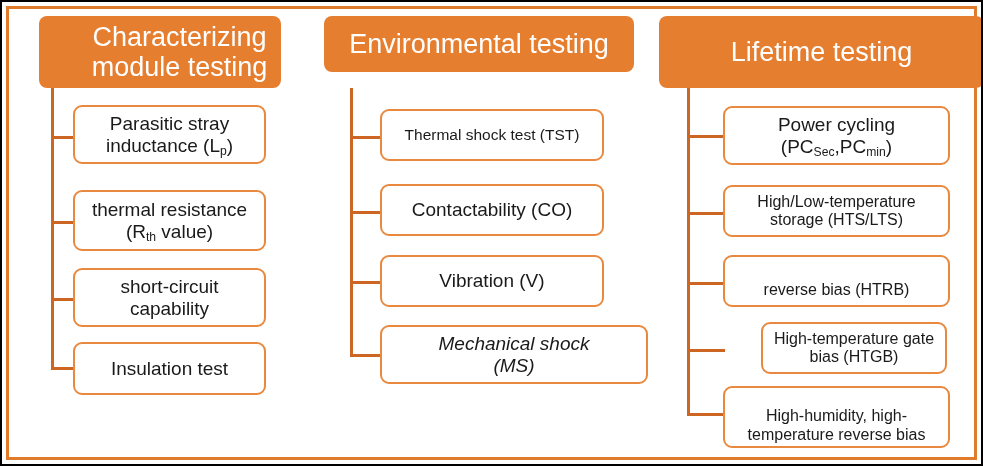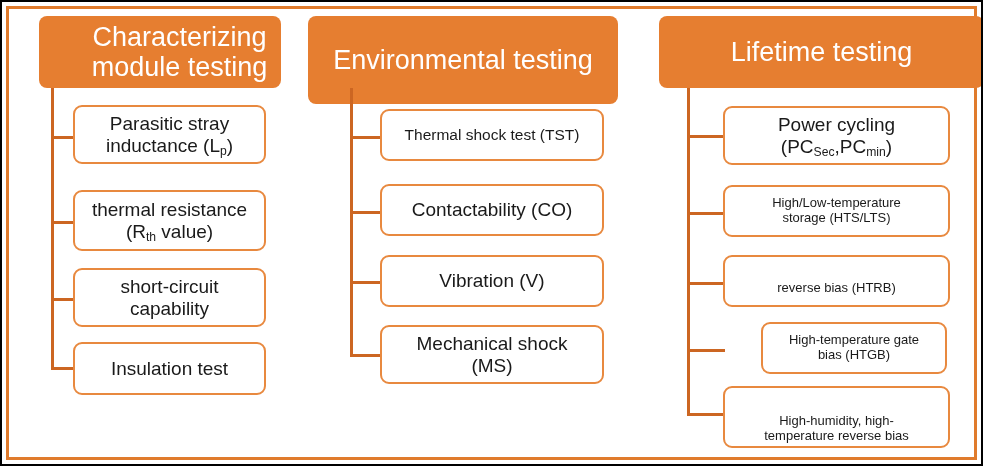--- a/index.html
+++ b/index.html
@@ -69,21 +69,21 @@
     text-align: center;
     color: #1a1a1a;
     font-size: 19px;
     line-height: 1.15;
     padding: 2px 7px;
   }
   .leaf.small {
     font-size: 15.5px;
   }
   .leaf.mid {
-    font-size: 13px;
+    font-size: 16px;
   }
 
   
   .trunk {
     position: absolute;
     width: 3px;
     background: #CC6622;
   }
   .branch {
     position: absolute;
@@ -135,41 +135,41 @@
       </div>
 
       <div class="branch" style="left:42px; top:358px; width:24px;"></div>
       <div class="leaf" style="left:64px; top:333px; width:193px; height:53px;">
         <span>Insulation test</span>
       </div>
     </div>
 
     <div class="column">
 
-      <div class="col-header" style="left:299px; top:7px; width:310px; height:88px;">Environmental testing</div>
+      <div class="col-header" style="left:315px; top:7px; width:310px; height:56px;">Environmental testing</div>
 
       <div class="trunk" style="left:341px; top:79px; height:268px;"></div>
 
       <div class="branch" style="left:341px; top:127px; width:32px;"></div>
       <div class="leaf small" style="left:371px; top:100px; width:224px; height:52px;">
         <span>Thermal shock test (TST)</span>
       </div>
 
       <div class="branch" style="left:341px; top:202px; width:32px;"></div>
       <div class="leaf" style="left:371px; top:175px; width:224px; height:52px;">
         <span>Contactability (CO)</span>
       </div>
 
       <div class="branch" style="left:341px; top:272px; width:32px;"></div>
       <div class="leaf" style="left:371px; top:246px; width:224px; height:52px;">
         <span>Vibration (V)</span>
       </div>
 
       <div class="branch" style="left:341px; top:345px; width:32px;"></div>
-      <div class="leaf" style="left:371px; top:316px; width:224px; height:59px;">
+      <div class="leaf" style="left:371px; top:316px; width:268px; height:59px;font-style:italic;">
         <span>
           <span>Mechanical shock</span><br>
           <span>(MS)</span>
         </span>
       </div>
     </div>
 
     <div class="column">
 
       <div class="col-header" style="left:650px; top:7px; width:325px; height:72px;">Lifetime testing</div>

